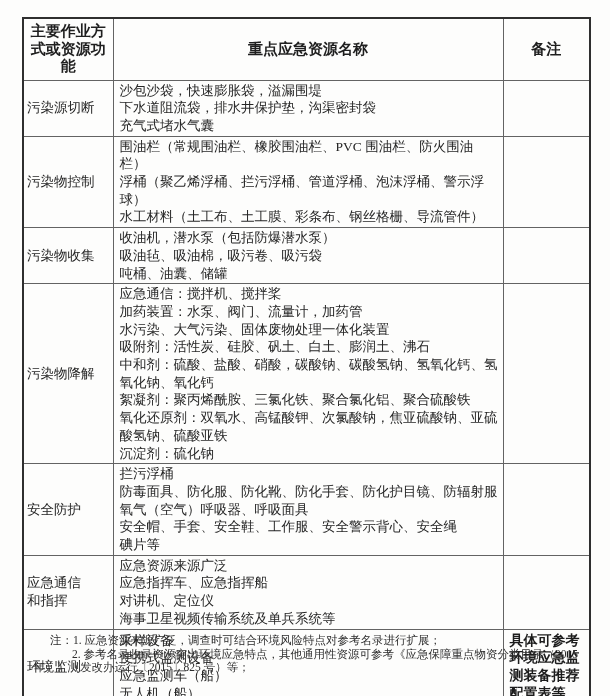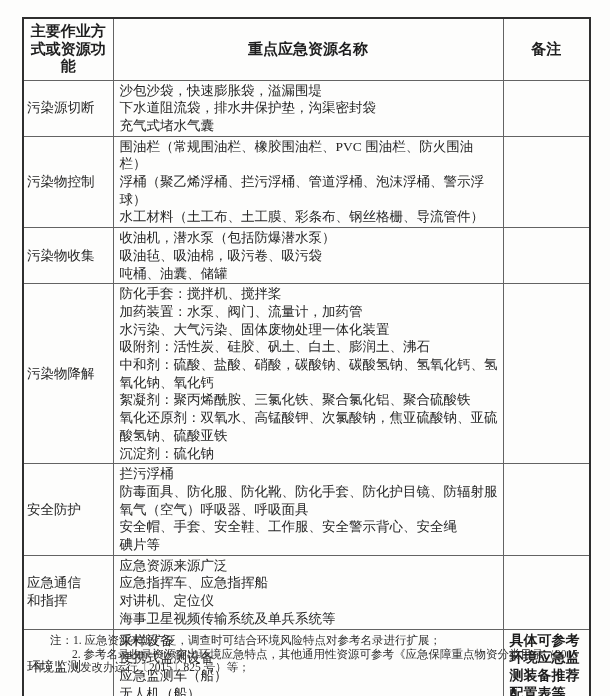--- a/index.html
+++ b/index.html
@@ -107,21 +107,21 @@
           <td class="col-res">
             <div class="res-line">收油机，潜水泵（包括防爆潜水泵）</div>
             <div class="res-line">吸油毡、吸油棉，吸污卷、吸污袋</div>
             <div class="res-line">吨桶、油囊、储罐</div>
           </td>
           <td class="col-remark"></td>
         </tr>
         <tr>
           <td class="col-fn">污染物降解</td>
           <td class="col-res">
-            <div class="res-line">防化手套：搅拌机、搅拌桨</div>
+            <div class="res-line">应急通信：搅拌机、搅拌桨</div>
             <div class="res-line">加药装置：水泵、阀门、流量计，加药管</div>
             <div class="res-line">水污染、大气污染、固体废物处理一体化装置</div>
             <div class="res-line">吸附剂：活性炭、硅胶、矾土、白土、膨润土、沸石</div>
             <div class="res-line">中和剂：硫酸、盐酸、硝酸，碳酸钠、碳酸氢钠、氢氧化钙、氢氧化钠、氧化钙</div>
             <div class="res-line">絮凝剂：聚丙烯酰胺、三氯化铁、聚合氯化铝、聚合硫酸铁</div>
             <div class="res-line">氧化还原剂：双氧水、高锰酸钾、次氯酸钠，焦亚硫酸钠、亚硫酸氢钠、硫酸亚铁</div>
             <div class="res-line">沉淀剂：硫化钠</div>
           </td>
           <td class="col-remark"></td>
         </tr>

